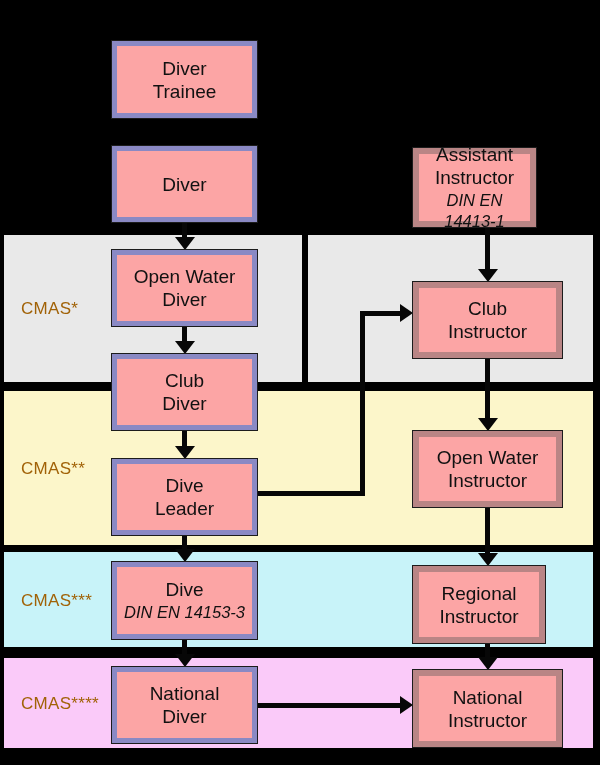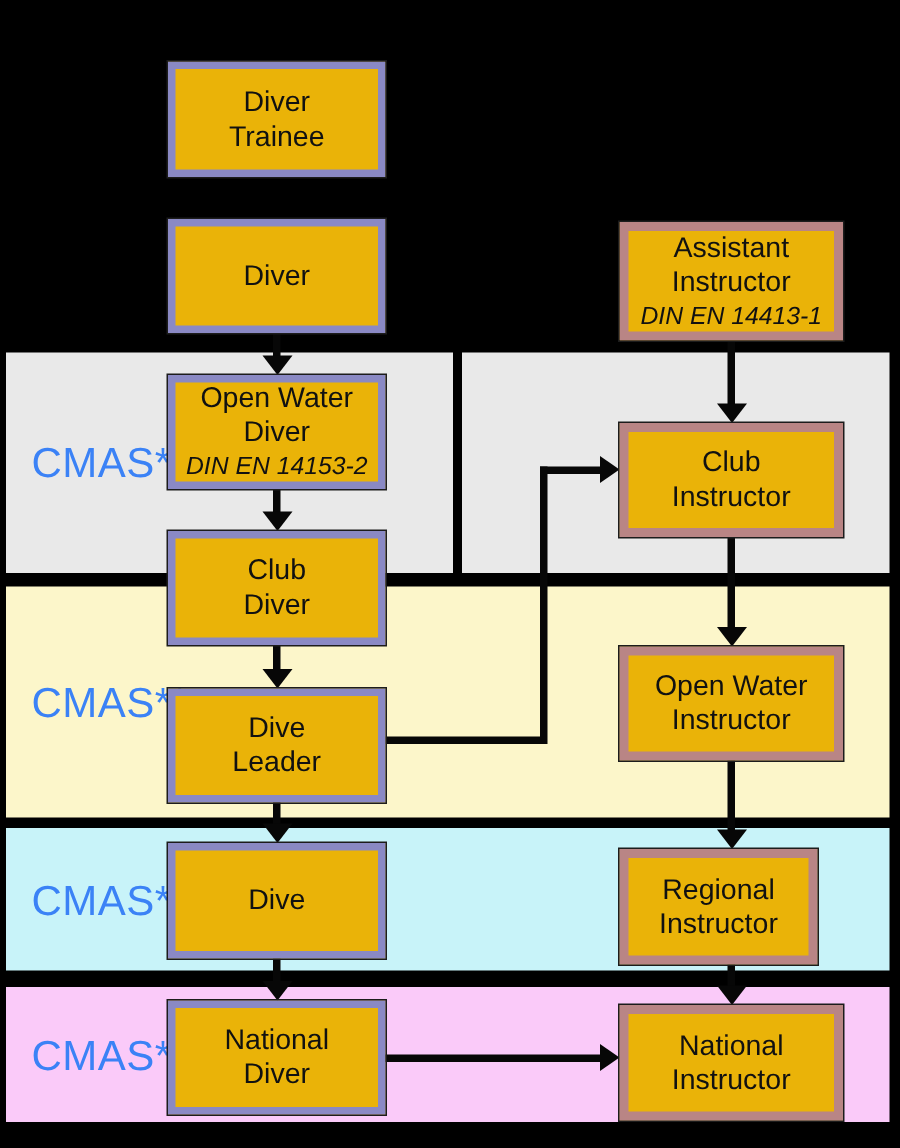--- a/index.html
+++ b/index.html
@@ -6,25 +6,25 @@
   .stage{
     position:relative;width:600px;height:765px;background:#000;
     font-family:"Liberation Sans", sans-serif;overflow:hidden;
   }
   .band{position:absolute;z-index:1;}
   .band-gray{background:#e9e9e9;}
   .band-yellow{background:#fcf6ca;}
   .band-cyan{background:#c8f3f9;}
   .band-pink{background:#facaf9;}
   .band-label{
-    position:absolute;z-index:2;left:21px;font-size:28px;line-height:25px;
-    color:#3b82f6;letter-spacing:.3px;
+    position:absolute;z-index:2;left:21px;font-size:17px;line-height:25px;
+    color:#a16207;letter-spacing:.3px;
   }
   .box{
-    position:absolute;z-index:4;background:#eab308;box-sizing:border-box;
+    position:absolute;z-index:4;background:#fca5a5;box-sizing:border-box;
     display:flex;flex-direction:column;align-items:center;justify-content:center;
     text-align:center;outline:1px solid #1c1c1c;
   }
   .box.diver{border:5px solid #8a89c4;}
   .box.instructor{border:6px solid #b98585;}
   .bname{font-size:19px;line-height:23px;color:#111;}
   .din{font-size:16.5px;line-height:21px;font-style:italic;color:#111;margin-top:1px;}
   .din:empty{display:none;}
   .seg{position:absolute;background:#070707;z-index:3;}
   .head-down{
@@ -95,46 +95,46 @@
   </div>
 
   <div class="box diver" style="left:112px;top:146px;width:145px;height:76px">
     <div class="bname">Diver</div>
 
   </div>
 
   <div class="box diver" style="left:112px;top:250px;width:145px;height:76px">
     <div class="bname">Open Water</div>
     <div class="bname">Diver</div>
-    <div class="din">DIN EN 14153-2</div>
   </div>
 
   <div class="box diver" style="left:112px;top:354px;width:145px;height:76px">
     <div class="bname">Club</div>
     <div class="bname">Diver</div>
 
   </div>
 
   <div class="box diver" style="left:112px;top:459px;width:145px;height:76px">
     <div class="bname">Dive</div>
     <div class="bname">Leader</div>
 
   </div>
 
   <div class="box diver" style="left:112px;top:562px;width:145px;height:77px">
     <div class="bname">Dive</div>
+    <div class="din">DIN EN 14153-3</div>
   </div>
 
   <div class="box diver" style="left:112px;top:667px;width:145px;height:76px">
     <div class="bname">National</div>
     <div class="bname">Diver</div>
 
   </div>
 
-  <div class="box instructor" style="left:413px;top:148px;width:149px;height:79px">
+  <div class="box instructor" style="left:413px;top:148px;width:123px;height:79px">
     <div class="bname">Assistant</div>
     <div class="bname">Instructor</div>
     <div class="din">DIN EN 14413-1</div>
   </div>
 
   <div class="box instructor" style="left:413px;top:282px;width:149px;height:76px">
     <div class="bname">Club</div>
     <div class="bname">Instructor</div>
   </div>
 

